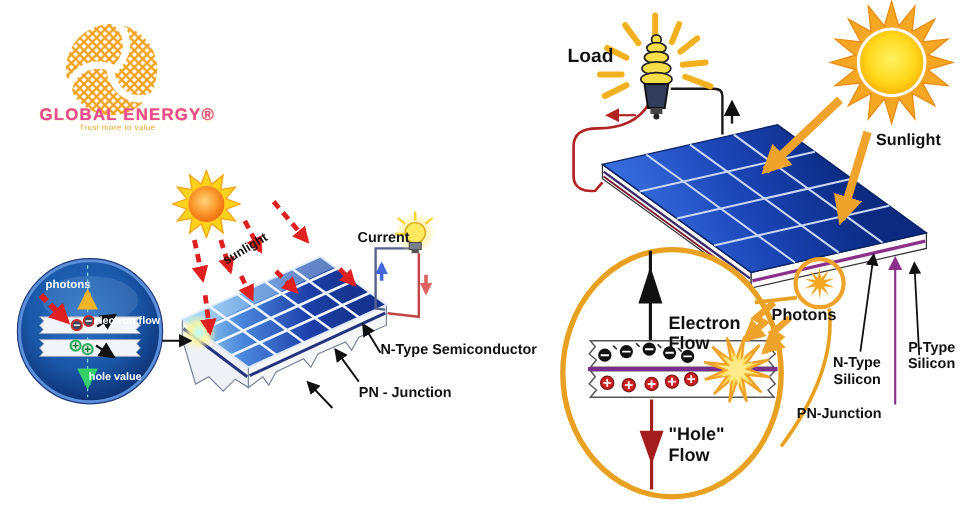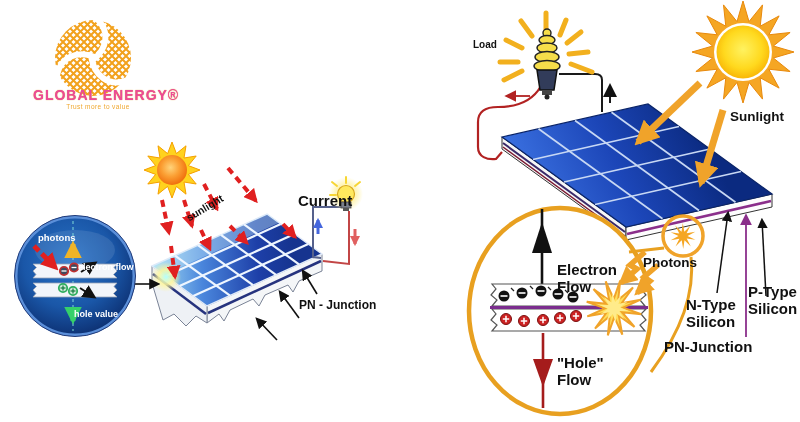--- a/index.html
+++ b/index.html
@@ -8,23 +8,23 @@
   #diagram-svg{position:absolute;left:0;top:0;}
   .lbl{position:absolute;color:#111;font-weight:bold;white-space:nowrap;line-height:1.15;}
   .lbl.white{color:#fff;}
   .two-line span{display:block;}
   #logo-title{color:#ec4899;font-size:14px;letter-spacing:1px;text-shadow:0 0 1px #d88f10;}
   #logo-tagline{color:#F0A830;font-size:6.5px;font-weight:normal;letter-spacing:.4px;width:120px;text-align:center;}
   #lbl-sunlight-left{transform:rotate(-31deg);transform-origin:left top;font-size:10.5px;}
   .sz9{font-size:9px;font-weight:bold;margin-top:11px;}
   .sz95{font-size:9.5px;font-weight:bold;}
   .sz12{font-size:12px;}
-  .sz125{font-size:15px;}
+  .sz125{font-size:12px;}
   .sz13{font-size:13.5px;}
-  .sz14{font-size:10px;}
+  .sz14{font-size:16px;}
   .sz15{font-size:15px;}
   .ctr{text-align:right;}
 </style>
 </head>
 <body>
 
 <div id="stage">
 
 <svg id="diagram-svg" width="800" height="422" viewBox="0 0 800 422">
 <defs>
@@ -346,21 +346,22 @@
   <line x1="746" y1="337" x2="746" y2="216" stroke="#8B2F8B" stroke-width="1.8" marker-end="url(#mPurpleThin)"></line>
 </g>
 </svg>
 
 <div class="lbl" id="logo-title" style="left:33px;top:87px;">GLOBAL ENERGY®</div>
 <div class="lbl" id="logo-tagline" style="left:38px;top:103px;">Trust more to value</div>
 
 <div class="lbl" id="lbl-sunlight-left" style="left:184px;top:213px;">sunlight</div>
 <div class="lbl sz125" style="left:298px;top:192px;">Current</div>
 
-<div class="lbl sz12" style="left:299px;top:299px;text-align:right;">PN - Junction</div>
+<div class="lbl sz12" style="left:317px;top:285px;">N-Type Semiconductor</div>
+<div class="lbl sz12" style="left:299px;top:321px;text-align:right;">PN - Junction</div>
 
 <div class="lbl white sz95" style="left:38px;top:233px;">photons</div>
 <div class="lbl white sz9" style="left:78px;top:251px;">electron flow</div>
 <div class="lbl white sz9" style="left:74px;top:298px;">hole value</div>
 
 <div class="lbl sz14" style="left:473px;top:39px;">Load</div>
 <div class="lbl sz13" style="left:730px;top:109px;">Sunlight</div>
 <div class="lbl sz13" style="left:643px;top:255px;">Photons</div>
 
 <div class="lbl sz15 two-line" style="left:557px;top:227px;margin-top:34px;">

